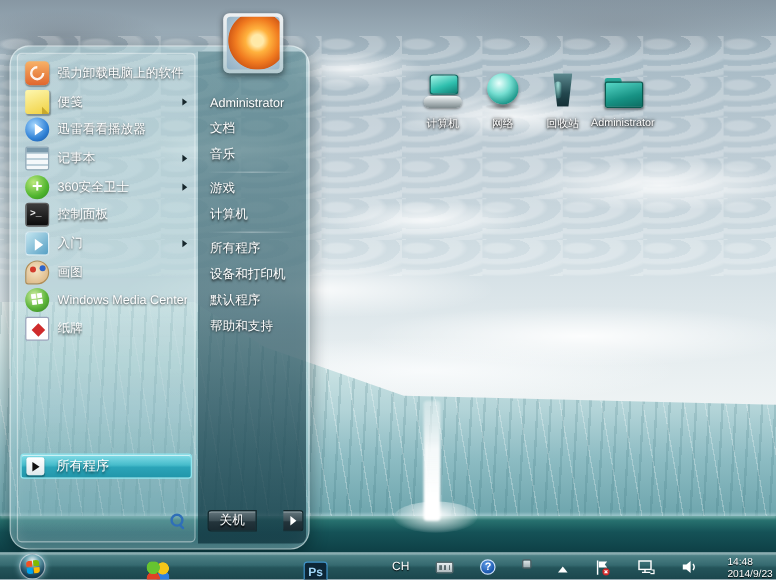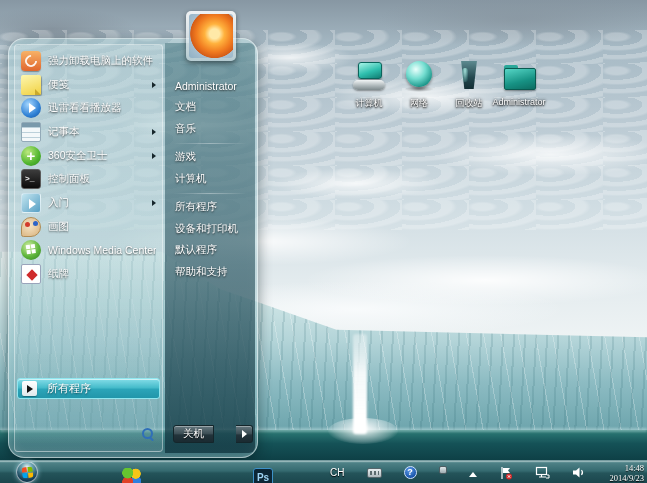--- a/index.html
+++ b/index.html
@@ -181,21 +181,21 @@
   #tray{position:absolute;right:3px;top:0;height:23px;display:flex;align-items:center;gap:22px;color:#fff;}
   .tray-lang{font-size:10px;text-shadow:0 1px 1px #000;cursor:pointer;}
   .tray-ic{display:flex;align-items:center;justify-content:center;cursor:pointer;}
   .kbd{width:15px;height:10px;border-radius:2px;background:linear-gradient(#e8eef0,#aeb9bd);border:1px solid #55666b;position:relative;}
   .kbd:after{content:"";position:absolute;left:2px;right:2px;top:2px;height:4px;
     background-image:repeating-linear-gradient(90deg,#5a6a6e 0 2px,transparent 2px 4px);}
   .help{width:13px;height:13px;border-radius:50%;background:radial-gradient(circle at 40% 30%,#5e9ae6,#1a57ad 70%);
     border:1px solid #cfe3ff;color:#fff;font:bold 9px/11px "Liberation Sans",sans-serif;text-align:center;}
   .mini{width:8px;height:8px;border-radius:2px;background:linear-gradient(#dfe7e9,#9fadb2);border:1px solid #4e5e63;margin-bottom:6px;}
   .uparrow{width:0;height:0;border-bottom:5px solid #fff;border-left:4px solid transparent;border-right:4px solid transparent;margin-top:4px;}
-  .clock{font-size:8.5px;line-height:10px;text-align:right;text-shadow:0 1px 1px #000;cursor:default;margin-left:3px;font-family:Liberation Serif, serif;}
+  .clock{font-size:8.5px;line-height:10px;text-shadow:0 1px 1px #000;cursor:default;margin-left:3px;}
 </style>
 </head>
 <body>
 
 <div id="wallpaper">
   <div class="sky"></div>
   <div class="clouds"></div>
   <div class="speckles"></div>
   <div class="glacier"></div>
   <div class="water"></div>

